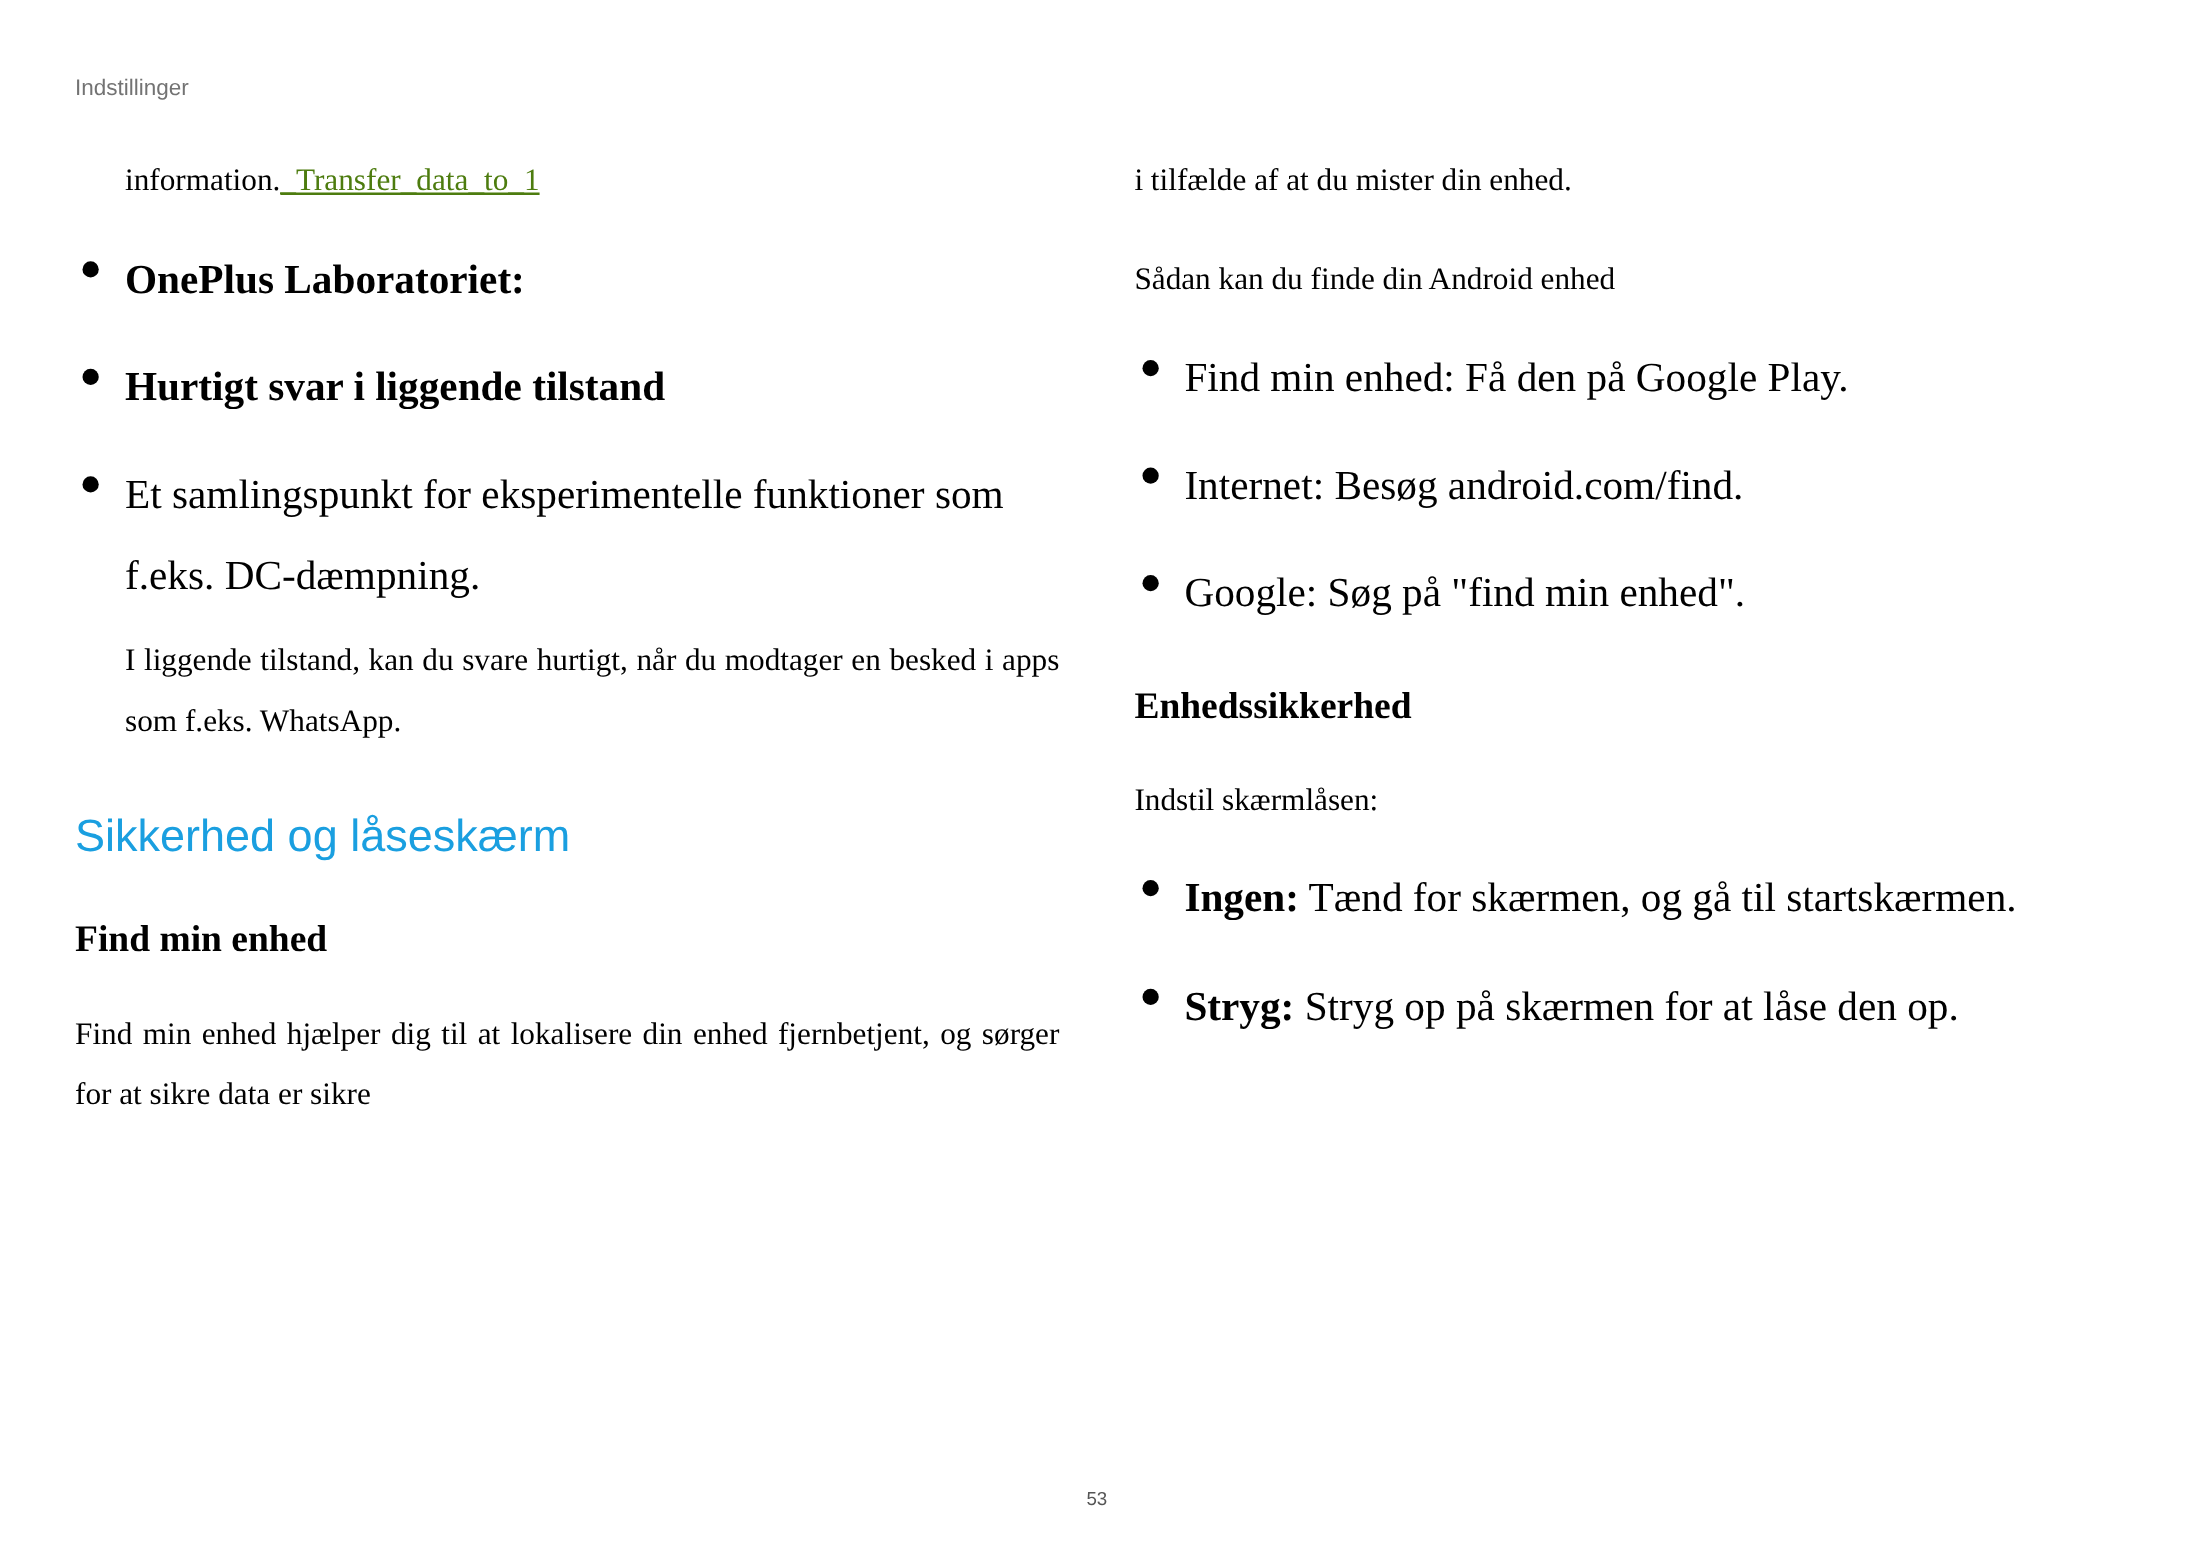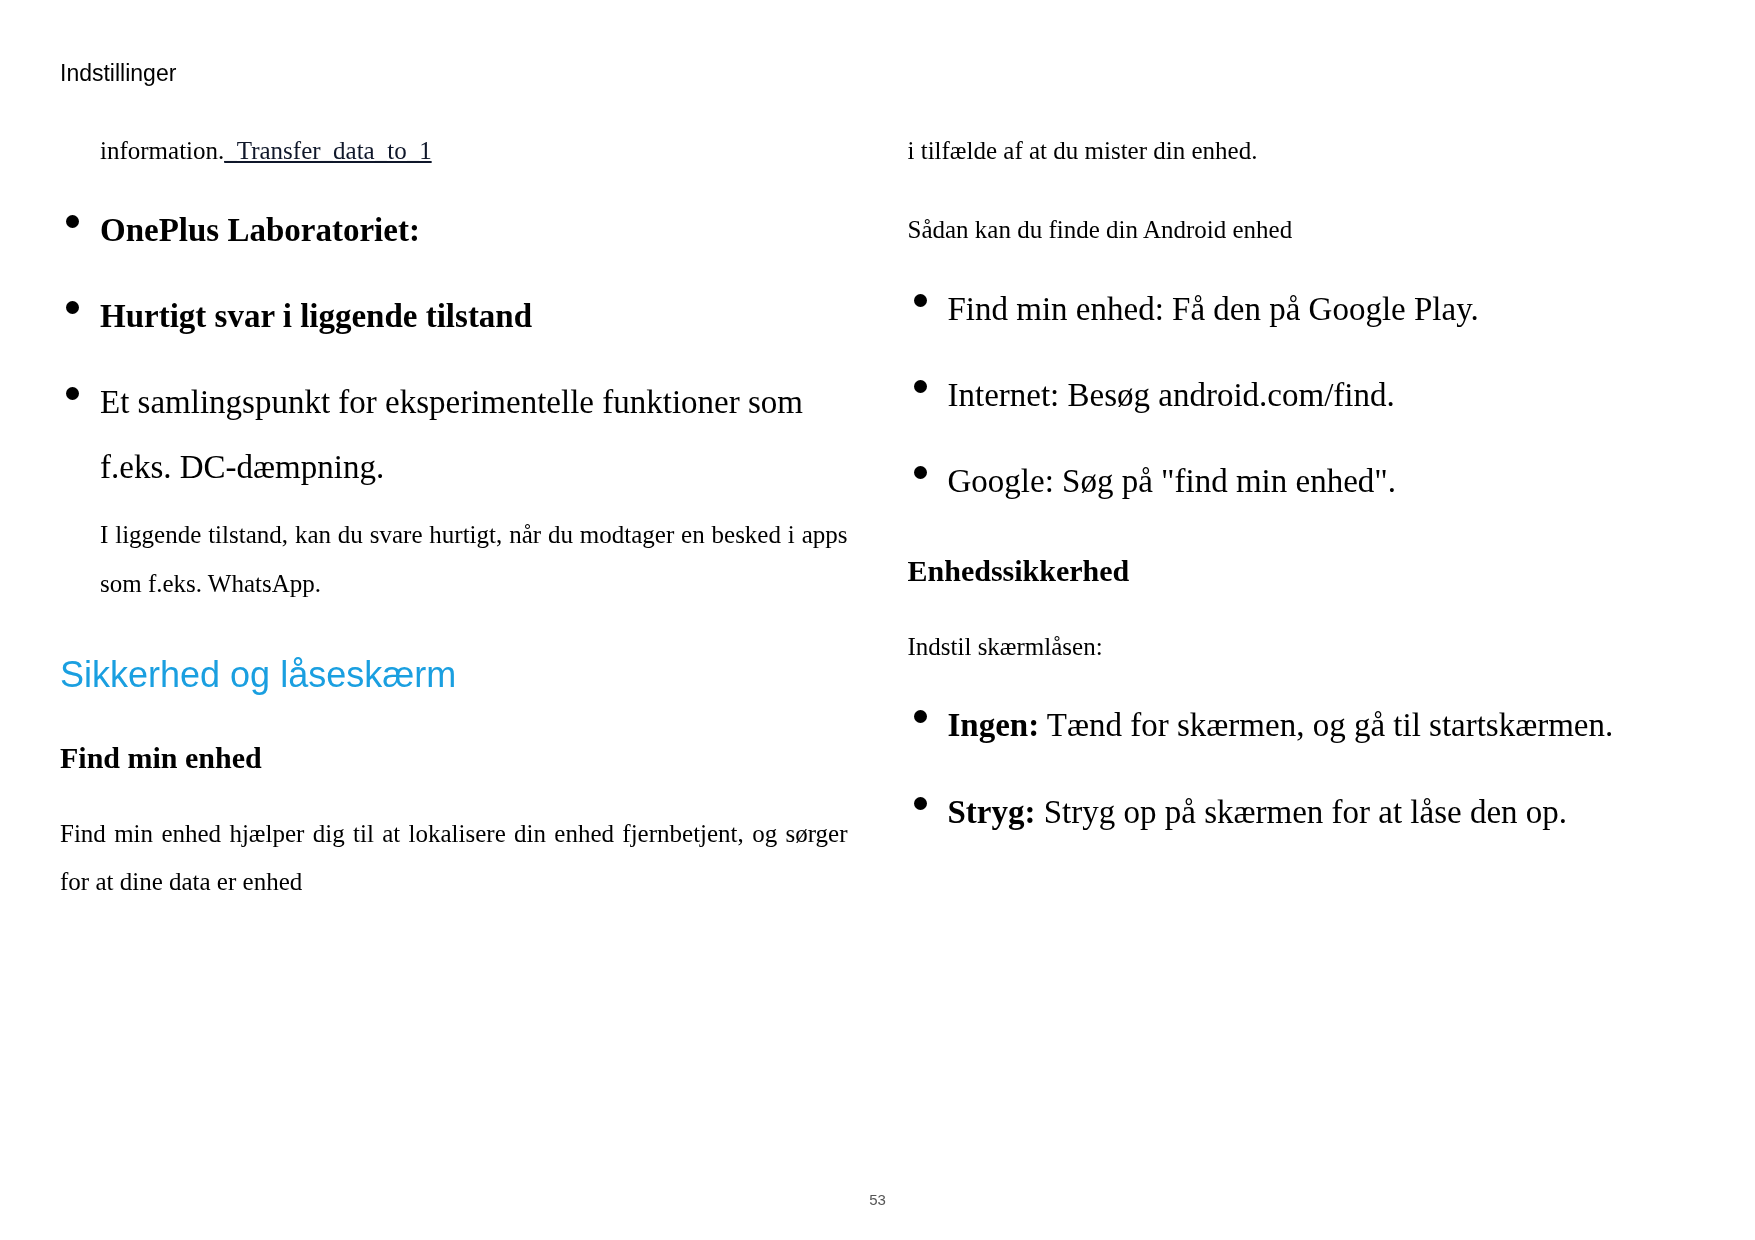--- a/index.html
+++ b/index.html
@@ -7,38 +7,38 @@
       font-family: "Times New Roman", Times, serif;
       background: #fff;
       color: #000;
       width: 1755px;
       height: 1240px;
       padding: 60px 60px 0 60px;
       position: relative;
     }
     .header {
       font-family: Arial, Helvetica, sans-serif;
-      font-size: 23px;
-      color: #000000;
+      font-size: 18px;
+      color: #737373;
       margin-bottom: 40px;
     }
     .columns {
       display: flex;
       gap: 60px;
     }
     .col {
       width: 795px;
     }
     .body-text {
       font-size: 25px;
       line-height: 1.95;
       text-align: justify;
     }
     .link {
-      color: #0f172a;
+      color: #4d7c0f;
       text-decoration: underline;
       cursor: pointer;
     }
     ul.bullets {
       list-style: none;
       padding: 0;
       margin: 0;
     }
     ul.bullets > li {
       position: relative;
@@ -130,21 +130,21 @@
       <li>
         <span>Et samlingspunkt for eksperimentelle funktioner som f.eks. DC-dæmpning.</span>
       </li>
     </ul>
     <div class="li-sub">I liggende tilstand, kan du svare hurtigt, når du modtager en besked i apps som f.eks. WhatsApp.</div>
 
     <div class="h1-link">Sikkerhed og låseskærm</div>
 
     <div class="h2">Find min enhed</div>
 
-    <div class="body-text justify">Find min enhed hjælper dig til at lokalisere din enhed fjernbetjent, og sørger for at dine data er enhed</div>
+    <div class="body-text justify">Find min enhed hjælper dig til at lokalisere din enhed fjernbetjent, og sørger for at sikre data er sikre</div>
   </div>
 
   <div class="col">
     <div class="body-text">i tilfælde af at du mister din enhed.</div>
 
     <div class="p-intro" style="margin-top:30px;">Sådan kan du finde din Android enhed</div>
 
     <ul class="bullets bullets-tight">
       <li>Find min enhed: Få den på Google Play.</li>
       <li>Internet: Besøg android.com/find.</li>

